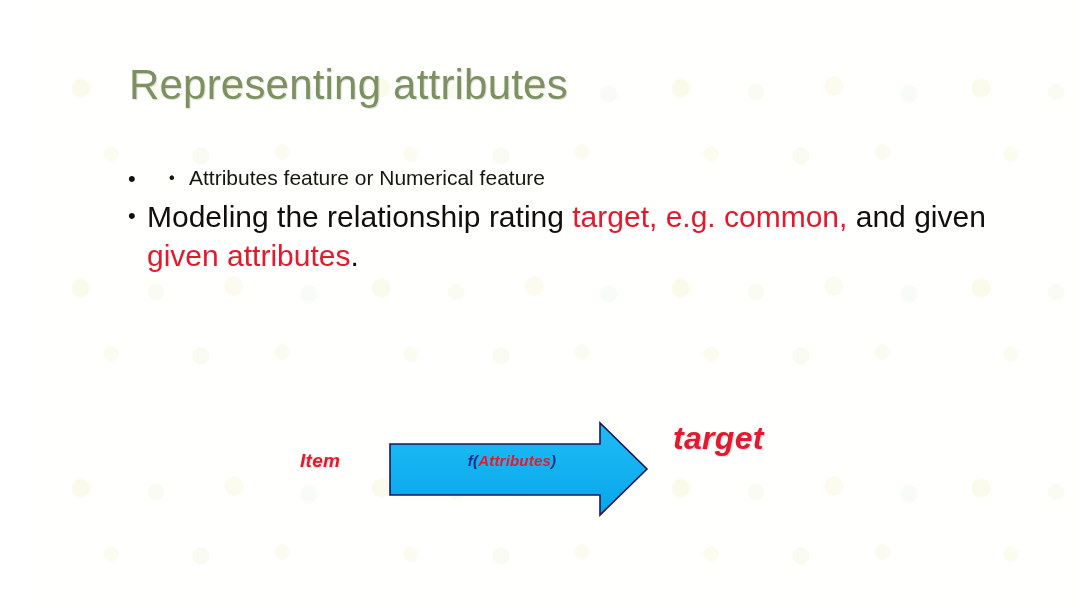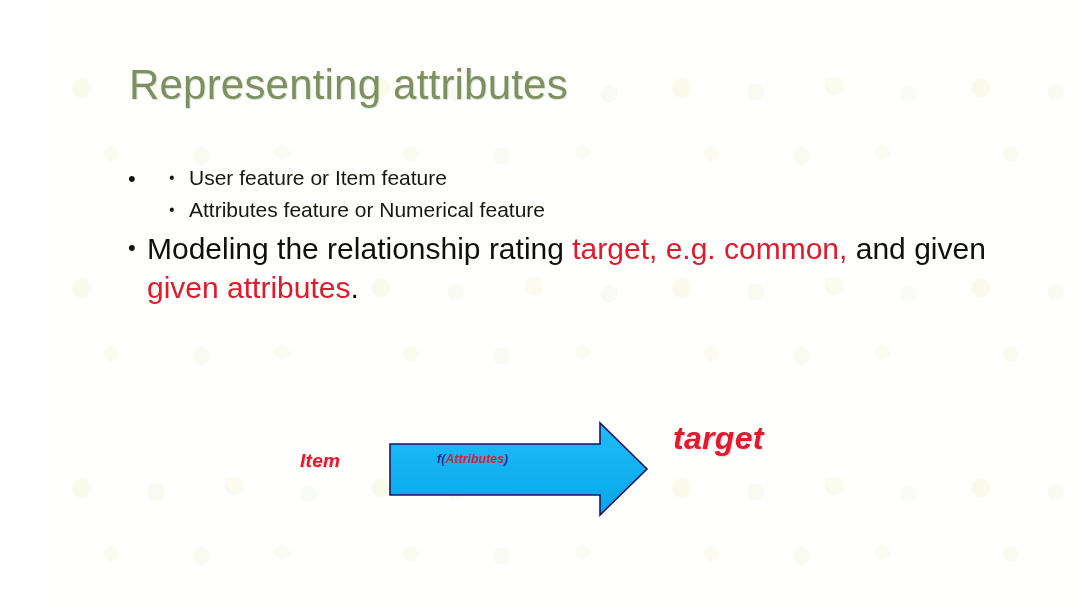--- a/index.html
+++ b/index.html
@@ -130,21 +130,22 @@
     left: 336px;
     top: 412px;
     width: 280px;
     height: 118px;
   }
   #arrow-label {
     position: absolute;
     left: 392px;
     top: 452px;
     width: 150px;
-    font-size: 12px;
+    text-align: center;
+    font-size: 15px;
     font-weight: bold;
     font-style: italic;
     color: #122a8c;
     letter-spacing: 0.2px;
     pointer-events: none;
   }
   #arrow-label .attr {
     color: #e3192e;
   }
 </style>
@@ -157,21 +158,20 @@
 
   <div id="body-list">
 
     <div class="bullet-l1">
       <span class="marker">•</span>
     </div>
 
     <div class="sub-list">
       <div class="bullet-l2">
         <span class="marker">•</span>
-        <span>User feature or Item feature</span>
       </div>
       <div class="bullet-l2">
         <span class="marker">•</span>
         <span>Attributes feature or Numerical feature</span>
       </div>
     </div>
 
     <div class="bullet-l1">
       <span class="marker">•</span>
       <span>Modeling the relationship rating </span><span class="red">target, e.g. common,</span><span> and given </span><span class="red">given attributes</span><span>.</span>

